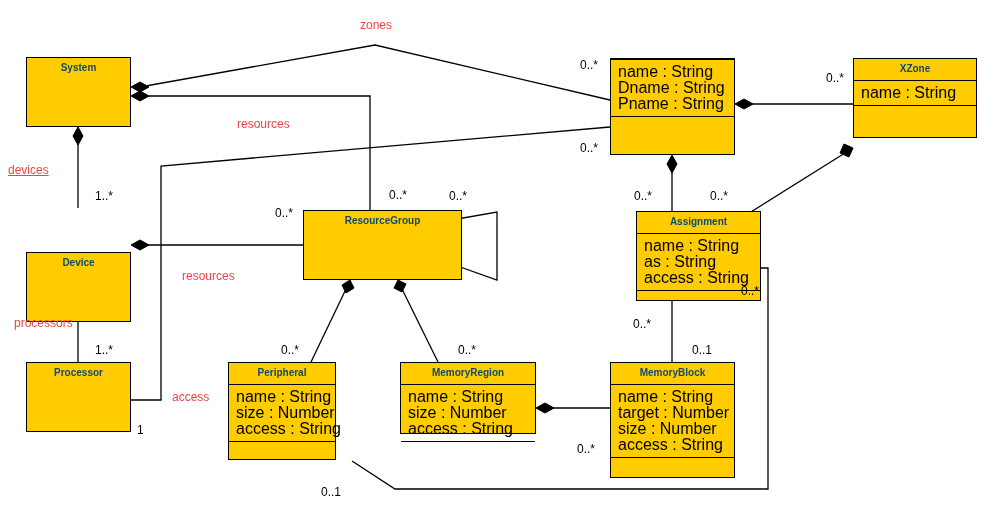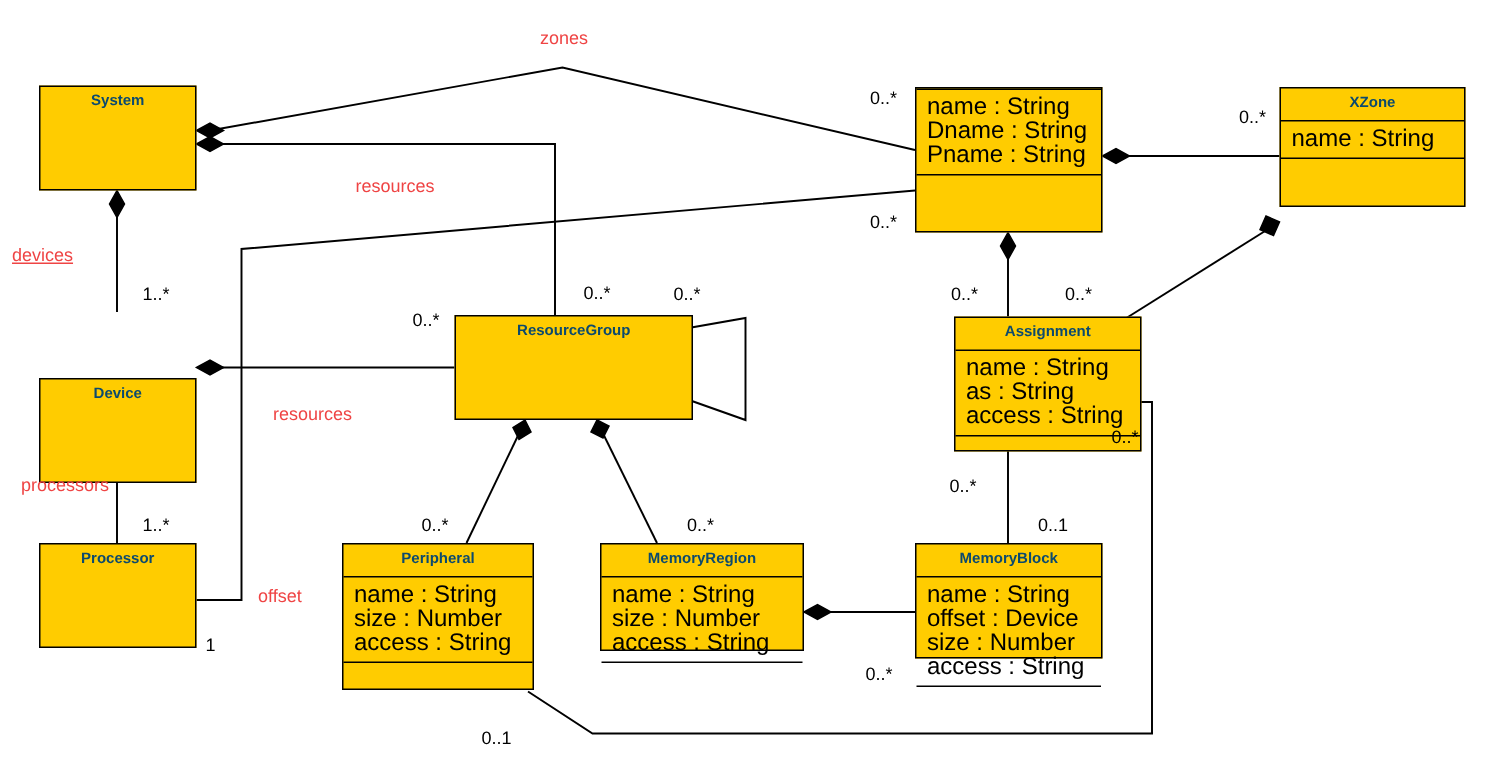--- a/index.html
+++ b/index.html
@@ -121,45 +121,45 @@
   </div>
 
   <div class="umlbox" style="left:26px;top:362px;width:105px;height:70px;">
     <div class="comp name">Processor</div>
   </div>
 
   <div class="umlbox" style="left:303px;top:210px;width:159px;height:70px;">
     <div class="comp name">ResourceGroup</div>
   </div>
 
-  <div class="umlbox" style="left:228px;top:362px;width:128px;height:98px;">
+  <div class="umlbox" style="left:228px;top:362px;width:108px;height:98px;">
     <div class="comp name">Peripheral</div>
     <div class="comp attrs">
       <div>name : String</div>
       <div>size : Number</div>
       <div>access : String</div>
     </div>
     <div class="comp ops" style="height:23px;"></div>
   </div>
 
   <div class="umlbox" style="left:400px;top:362px;width:136px;height:72px;">
     <div class="comp name">MemoryRegion</div>
     <div class="comp attrs">
       <div>name : String</div>
       <div>size : Number</div>
       <div>access : String</div>
     </div>
     <div class="comp ops" style="height:23px;"></div>
   </div>
 
-  <div class="umlbox" style="left:610px;top:362px;width:125px;height:77px;">
+  <div class="umlbox" style="left:610px;top:362px;width:125px;height:116px;">
     <div class="comp name">MemoryBlock</div>
     <div class="comp attrs">
       <div>name : String</div>
-      <div>offset : Device</div>
+      <div>target : Number</div>
       <div>size : Number</div>
       <div>access : String</div>
     </div>
     <div class="comp ops" style="height:17px;"></div>
   </div>
 
   <div class="umlbox" style="left:636px;top:211px;width:125px;height:90px;">
     <div class="comp name">Assignment</div>
     <div class="comp attrs">
       <div>name : String</div>
@@ -184,21 +184,21 @@
       <div>name : String</div>
     </div>
     <div class="comp ops" style="height:45px;"></div>
   </div>
 
   <div class="label" style="left:360px;top:19px;">zones</div>
   <div class="label" style="left:237px;top:118px;">resources</div>
   <div class="label" style="left:8px;top:164px;text-decoration:underline;">devices</div>
   <div class="label" style="left:182px;top:270px;">resources</div>
   <div class="label" style="left:14px;top:317px;">processors</div>
-  <div class="label" style="left:172px;top:391px;">offset</div>
+  <div class="label" style="left:172px;top:391px;">access</div>
 
   <div class="mult" style="left:95px;top:190px;">1..*</div>
   <div class="mult" style="left:95px;top:344px;">1..*</div>
   <div class="mult" style="left:137px;top:424px;">1</div>
   <div class="mult" style="left:275px;top:207px;">0..*</div>
   <div class="mult" style="left:389px;top:189px;">0..*</div>
   <div class="mult" style="left:449px;top:190px;">0..*</div>
   <div class="mult" style="left:281px;top:344px;">0..*</div>
   <div class="mult" style="left:458px;top:344px;">0..*</div>
   <div class="mult" style="left:321px;top:486px;">0..1</div>

